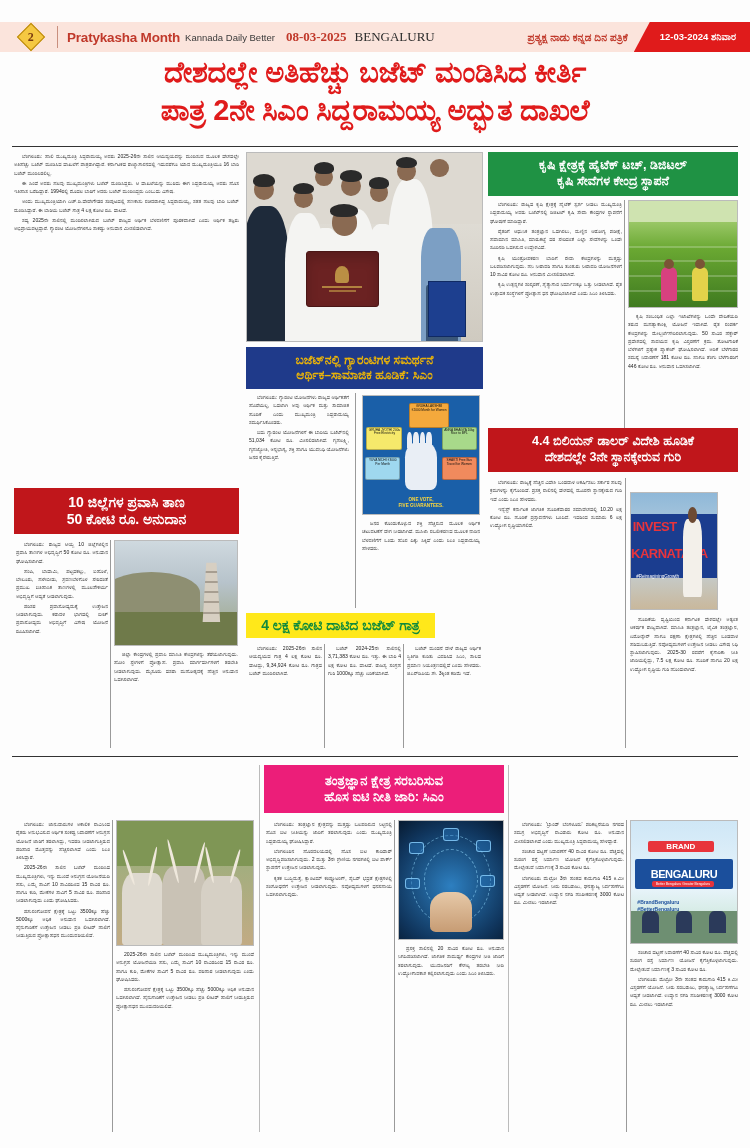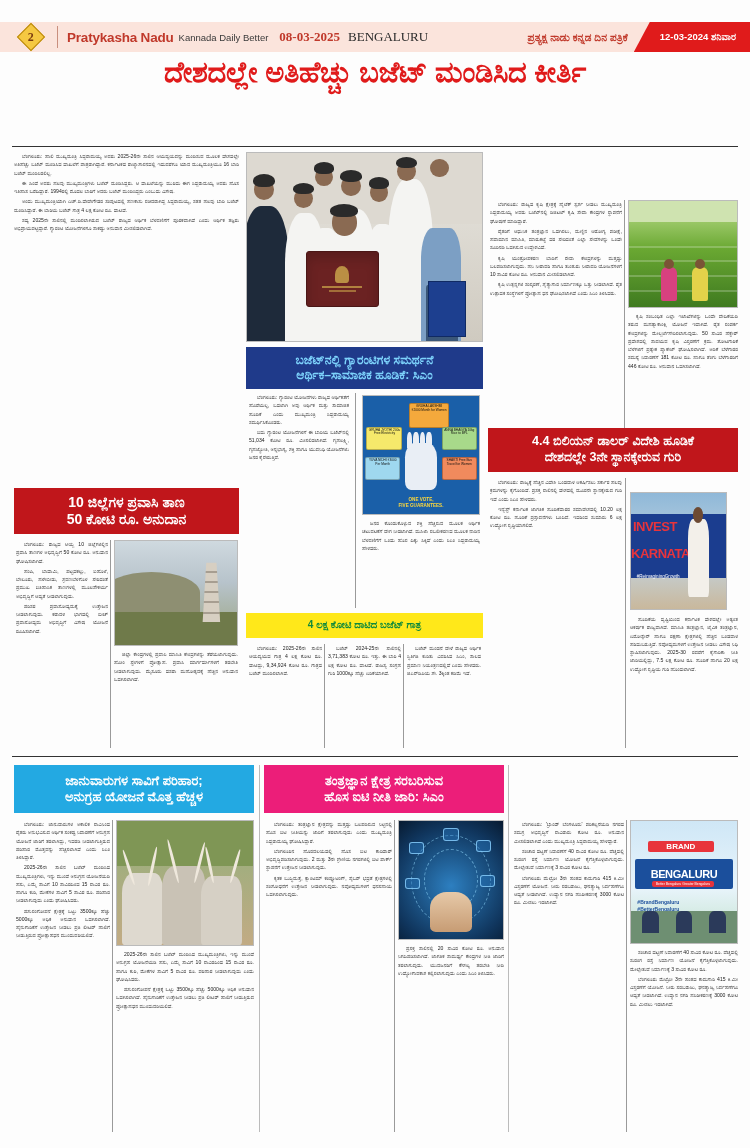--- a/index.html
+++ b/index.html
@@ -108,21 +108,21 @@
 
   .banner {
     display: flex; flex-direction: column;
     align-items: center; justify-content: center;
     text-align: center;
     font-weight: bold;
     line-height: 1.24;
   }
   .b-red    { background: #c0161b; color: #fff; }
   .b-green  { background: #1f9244; color: #fff; }
-  .b-blue   { background: #1f3a8a; color: #7dd3fc; }
+  .b-blue   { background: #1f3a8a; color: #eab308; }
   .b-yellow { background: #ffe81a; color: #118a3c; }
   .b-cyan   { background: #23a9e2; color: #ffffff; }
   .b-pink   { background: #ec1e79; color: #ffffff; }
   .b-orange { background: #f5a800; color: #202020; }
 
   
   .photo { position: absolute; overflow: hidden; }
   .photo .frame {
     width: 100%; height: 100%;
     border: 1px solid #bbb;
@@ -229,30 +229,31 @@
 
 <div class="page">
 
   <div class="masthead">
     <div class="mh-logo">
       <div class="logo-diamond">
           <span>2</span>
         </div>
     </div>
     <div class="mh-rule"></div>
-    <div class="mh-title">Pratykasha Nadu</div>
+    <div class="mh-title">Pratykasha Month</div>
     <div class="mh-sub">Kannada Daily Better</div>
     <div class="mh-date">08-03-2025</div>
     <div class="mh-day">BENGALURU</div>
     <div class="mh-kn">ಪ್ರತ್ಯಕ್ಷ ನಾಡು ಕನ್ನಡ ದಿನ ಪತ್ರಿಕೆ</div>
     <div class="mh-redbox">12-03-2024 ಶನಿವಾರ</div>
   </div>
 
   <div class="main-head">
     <div>ದೇಶದಲ್ಲೇ ಅತಿಹೆಚ್ಚು ಬಜೆಟ್ ಮಂಡಿಸಿದ ಕೀರ್ತಿ</div>
+    <div>ಪಾತ್ರ 2ನೇ ಸಿಎಂ ಸಿದ್ದರಾಮಯ್ಯ ಅದ್ಭುತ ದಾಖಲೆ</div>
   </div>
 
   <div class="hline" style="left:12px; top:146px; width:726px; background:#333;"></div>
 
   <div class="col body-text" style="left:14px; top:152px; width:225px; height:338px;">
     <p>ಬೆಂಗಳೂರು: ಹಾಲಿ ಮುಖ್ಯಮಂತ್ರಿ ಸಿದ್ದರಾಮಯ್ಯ ಅವರು 2025-26ನೇ ಸಾಲಿನ ಆಯವ್ಯಯವನ್ನು ಮಂಡಿಸುವ ಮೂಲಕ ದೇಶದಲ್ಲೇ ಅತಿಹೆಚ್ಚು ಬಜೆಟ್ ಮಂಡಿಸಿದ ದಾಖಲೆಗೆ ಪಾತ್ರರಾಗಿದ್ದಾರೆ. ಕರ್ನಾಟಕದ ರಾಜ್ಯಾಶಾಸನದಲ್ಲಿ ಇದುವರೆಗೂ ಯಾವ ಮುಖ್ಯಮಂತ್ರಿಯೂ 16 ಬಾರಿ ಬಜೆಟ್ ಮಂಡಿಸಿರಲಿಲ್ಲ.</p>
     <p>ಈ ಹಿಂದೆ ಅವರು ಹಲವು ಮುಖ್ಯಮಂತ್ರಿಗಳು ಬಜೆಟ್ ಮಂಡಿಸಿದ್ದರು. ಆ ದಾಖಲೆಯನ್ನು ಮುರಿದು ಈಗ ಸಿದ್ದರಾಮಯ್ಯ ಅವರು ಹೊಸ ಇತಿಹಾಸ ಬರೆದಿದ್ದಾರೆ. 1994ರಲ್ಲಿ ಮೊದಲ ಬಾರಿಗೆ ಅವರು ಬಜೆಟ್ ಮಂಡಿಸಿದ್ದರು ಎಂಬುದು ವಿಶೇಷ.</p>
     <p>ಅಂದು ಮುಖ್ಯಮಂತ್ರಿಯಾಗಿ ಎಚ್.ಡಿ.ದೇವೇಗೌಡರ ಸಂಪುಟದಲ್ಲಿ ಹಣಕಾಸು ಸಚಿವರಾಗಿದ್ದ ಸಿದ್ದರಾಮಯ್ಯ, ಸತತ ಹಲವು ಬಾರಿ ಬಜೆಟ್ ಮಂಡಿಸಿದ್ದಾರೆ. ಈ ಬಾರಿಯ ಬಜೆಟ್ ಗಾತ್ರ 4 ಲಕ್ಷ ಕೋಟಿ ರೂ. ದಾಟಿದೆ.</p>
     <p>ಸದ್ಯ 2025ನೇ ಸಾಲಿನಲ್ಲಿ ಮಂಡಿಸಲಾಗಿರುವ ಬಜೆಟ್ ರಾಜ್ಯದ ಆರ್ಥಿಕ ಬೆಳವಣಿಗೆಗೆ ಪೂರಕವಾಗಿದೆ ಎಂದು ಆರ್ಥಿಕ ತಜ್ಞರು ಅಭಿಪ್ರಾಯಪಟ್ಟಿದ್ದಾರೆ. ಗ್ಯಾರಂಟಿ ಯೋಜನೆಗಳಿಗೂ ಸಾಕಷ್ಟು ಅನುದಾನ ಮೀಸಲಿಡಲಾಗಿದೆ.</p>
   </div>
@@ -332,20 +333,24 @@
       </div>
     </div>
   </div>
 
   <div class="col body-text" style="left:362px; top:519px; width:118px; height:90px;">
     <p>ಜನರ ಕೊಂಡುಕೊಳ್ಳುವ ಶಕ್ತಿ ಹೆಚ್ಚಿಸುವ ಮೂಲಕ ಆರ್ಥಿಕ ಚಟುವಟಿಕೆಗೆ ವೇಗ ನೀಡಲಾಗಿದೆ. ಮಹಿಳಾ ಸಬಲೀಕರಣದ ಮೂಲಕ ನಾಡಿನ ಬೆಳವಣಿಗೆಗೆ ಒಂದು ಹೊಸ ದಿಕ್ಕು ಸಿಕ್ಕಿದೆ ಎಂದು ಸಿಎಂ ಸಿದ್ದರಾಮಯ್ಯ ಹೇಳಿದರು.</p>
   </div>
 
   <div class="vline" style="left:355px; top:393px; height:215px;"></div>
 
+  <div class="banner b-green" style="position:absolute; left:488px; top:152px; width:250px; height:44px; font-size:12.6px;">
+    <span class="banner-line1">ಕೃಷಿ ಕ್ಷೇತ್ರಕ್ಕೆ ಹೈಟೆಕ್ ಟಚ್, ಡಿಜಿಟಲ್</span>
+    <span class="banner-line2">ಕೃಷಿ ಸೇವೆಗಳ ಕೇಂದ್ರ ಸ್ಥಾಪನೆ</span>
+  </div>
 
   <div class="col body-text" style="left:490px; top:200px; width:132px; height:230px;">
     <p>ಬೆಂಗಳೂರು: ರಾಜ್ಯದ ಕೃಷಿ ಕ್ಷೇತ್ರಕ್ಕೆ ಹೈಟೆಕ್ ಸ್ಪರ್ಶ ನೀಡಲು ಮುಖ್ಯಮಂತ್ರಿ ಸಿದ್ದರಾಮಯ್ಯ ಅವರು ಬಜೆಟ್‌ನಲ್ಲಿ ಡಿಜಿಟಲ್ ಕೃಷಿ ಸೇವಾ ಕೇಂದ್ರಗಳ ಸ್ಥಾಪನೆಗೆ ಘೋಷಣೆ ಮಾಡಿದ್ದಾರೆ.</p>
     <p>ರೈತರಿಗೆ ಆಧುನಿಕ ತಂತ್ರಜ್ಞಾನ ಒದಗಿಸಲು, ಮಣ್ಣಿನ ಆರೋಗ್ಯ ಪರೀಕ್ಷೆ, ಹವಾಮಾನ ಮಾಹಿತಿ, ಮಾರುಕಟ್ಟೆ ದರ ಸೇರಿದಂತೆ ಎಲ್ಲಾ ಸೇವೆಗಳನ್ನು ಒಂದೇ ಸೂರಿನಡಿ ಒದಗಿಸುವ ಉದ್ದೇಶವಿದೆ.</p>
     <p>ಕೃಷಿ ಯಂತ್ರೋಪಕರಣ ಬಾಡಿಗೆ ಸೇವಾ ಕೇಂದ್ರಗಳನ್ನು ಮತ್ತಷ್ಟು ಬಲಪಡಿಸಲಾಗುವುದು. ಹನಿ ನೀರಾವರಿ ಹಾಗೂ ತುಂತುರು ನೀರಾವರಿ ಯೋಜನೆಗಳಿಗೆ 10 ಸಾವಿರ ಕೋಟಿ ರೂ. ಅನುದಾನ ಮೀಸಲಿಡಲಾಗಿದೆ.</p>
     <p>ಕೃಷಿ ಉತ್ಪನ್ನಗಳ ಸಂಸ್ಕರಣೆ, ಶೈತ್ಯಾಗಾರ ನಿರ್ಮಾಣಕ್ಕೂ ಒತ್ತು ನೀಡಲಾಗಿದೆ. ರೈತ ಉತ್ಪಾದಕ ಸಂಸ್ಥೆಗಳಿಗೆ ಪ್ರೋತ್ಸಾಹ ಧನ ಘೋಷಿಸಲಾಗಿದೆ ಎಂದು ಸಿಎಂ ತಿಳಿಸಿದರು.</p>
   </div>
 
   <div class="photo" style="left:628px; top:200px; width:110px; height:108px;">
     <div class="frame ph-farm">
@@ -368,21 +373,21 @@
   <div class="banner b-red" style="position:absolute; left:488px; top:428px; width:250px; height:44px; font-size:12.6px;">
     <span class="banner-line1">4.4 ಬಿಲಿಯನ್ ಡಾಲರ್ ವಿದೇಶಿ ಹೂಡಿಕೆ</span>
     <span class="banner-line2">ದೇಶದಲ್ಲೇ 3ನೇ ಸ್ಥಾನಕ್ಕೇರುವ ಗುರಿ</span>
   </div>
 
   <div class="col body-text" style="left:490px; top:478px; width:132px; height:270px;">
     <p>ಬೆಂಗಳೂರು: ರಾಜ್ಯಕ್ಕೆ ಹೆಚ್ಚಿನ ವಿದೇಶಿ ಬಂಡವಾಳ ಆಕರ್ಷಿಸಲು ಸರ್ಕಾರ ಹಲವು ಕ್ರಮಗಳನ್ನು ಕೈಗೊಂಡಿದೆ. ಪ್ರಸಕ್ತ ಸಾಲಿನಲ್ಲಿ ದೇಶದಲ್ಲಿ ಮೂರನೇ ಸ್ಥಾನಕ್ಕೇರುವ ಗುರಿ ಇದೆ ಎಂದು ಸಿಎಂ ಹೇಳಿದರು.</p>
     <p>ಇನ್ವೆಸ್ಟ್ ಕರ್ನಾಟಕ ಜಾಗತಿಕ ಹೂಡಿಕೆದಾರರ ಸಮಾವೇಶದಲ್ಲಿ 10.20 ಲಕ್ಷ ಕೋಟಿ ರೂ. ಹೂಡಿಕೆ ಪ್ರಸ್ತಾವನೆಗಳು ಬಂದಿವೆ. ಇದರಿಂದ ಸುಮಾರು 6 ಲಕ್ಷ ಉದ್ಯೋಗ ಸೃಷ್ಟಿಯಾಗಲಿದೆ.</p>
   </div>
 
-  <div class="photo" style="left:630px; top:492px; width:97px; height:118px;">
+  <div class="photo" style="left:630px; top:492px; width:88px; height:118px;">
     <div class="frame ph-invest">
       <div class="board"></div>
       <div class="bt">INVEST</div>
       <div class="bt2">KARNATAKA</div>
       <div class="bt3">#ReimaginingGrowth</div>
       <div class="saree"></div>
     </div>
   </div>
 
   <div class="col body-text" style="left:630px; top:615px; width:108px; height:133px;">
@@ -415,42 +420,38 @@
       </div>
     </div>
   </div>
 
   <div class="col body-text" style="left:114px; top:650px; width:124px; height:98px;">
     <p>ಜಿಲ್ಲಾ ಕೇಂದ್ರಗಳಲ್ಲಿ ಪ್ರವಾಸಿ ಮಾಹಿತಿ ಕೇಂದ್ರಗಳನ್ನು ತೆರೆಯಲಾಗುವುದು. ಹೋಂ ಸ್ಟೇಗಳಿಗೆ ಪ್ರೋತ್ಸಾಹ. ಪ್ರವಾಸಿ ಮಾರ್ಗದರ್ಶಿಗಳಿಗೆ ತರಬೇತಿ ನೀಡಲಾಗುವುದು. ಮೈಸೂರು ದಸರಾ ಮಹೋತ್ಸವಕ್ಕೆ ಹೆಚ್ಚಿನ ಅನುದಾನ ಒದಗಿಸಲಾಗಿದೆ.</p>
   </div>
 
   <div class="vline" style="left:110px; top:540px; height:208px;"></div>
 
-  <div class="banner b-yellow" style="position:absolute; left:246px; top:613px; width:237px; height:25px; font-size:10px;">
+  <div class="banner b-yellow" style="position:absolute; left:246px; top:613px; width:189px; height:25px; font-size:14px;">
     <span class="banner-line1">4 ಲಕ್ಷ ಕೋಟಿ ದಾಟಿದ ಬಜೆಟ್ ಗಾತ್ರ</span>
   </div>
 
   <div class="col body-text" style="left:249px; top:644px; width:73px; height:104px;">
     <p>ಬೆಂಗಳೂರು: 2025-26ನೇ ಸಾಲಿನ ಆಯವ್ಯಯದ ಗಾತ್ರ 4 ಲಕ್ಷ ಕೋಟಿ ರೂ. ದಾಟಿದ್ದು, 9,34,924 ಕೋಟಿ ರೂ. ಗಾತ್ರದ ಬಜೆಟ್ ಮಂಡಿಸಲಾಗಿದೆ.</p>
   </div>
   <div class="col body-text" style="left:328px; top:644px; width:73px; height:104px;">
     <p>ಬಜೆಟ್ 2024-25ನೇ ಸಾಲಿನಲ್ಲಿ 3,71,383 ಕೋಟಿ ರೂ. ಇತ್ತು. ಈ ಬಾರಿ 4 ಲಕ್ಷ ಕೋಟಿ ರೂ. ದಾಟಿದೆ. ರಾಜಸ್ವ ಸಂಗ್ರಹ ಗುರಿ 1000ಕ್ಕೂ ಹೆಚ್ಚು ಏರಿಕೆಯಾಗಿದೆ.</p>
   </div>
   <div class="col body-text" style="left:407px; top:644px; width:74px; height:104px;">
     <p>ಬಜೆಟ್ ಮಂಡನೆ ವೇಳೆ ರಾಜ್ಯದ ಆರ್ಥಿಕ ಸ್ಥಿತಿಗತಿ ಕುರಿತು ವಿವರಿಸಿದ ಸಿಎಂ, ಸಾಲದ ಪ್ರಮಾಣ ನಿಯಂತ್ರಣದಲ್ಲಿದೆ ಎಂದು ಹೇಳಿದರು. ಜಿಎಸ್‌ಡಿಪಿಯ ಶೇ. 3ಕ್ಕಿಂತ ಕಡಿಮೆ ಇದೆ.</p>
   </div>
   <div class="vline" style="left:324px; top:644px; height:104px;"></div>
   <div class="vline" style="left:403px; top:644px; height:104px;"></div>
 
   <div class="hline" style="left:12px; top:756px; width:726px; background:#333;"></div>
 
-  <div class="banner b-cyan" style="position:absolute; left:14px; top:765px; width:240px; height:48px; font-size:13px;">
-    <span class="banner-line1">ಜಾನುವಾರುಗಳ ಸಾವಿಗೆ ಪರಿಹಾರ;</span>
-    <span class="banner-line2">ಅನುಗ್ರಹ ಯೋಜನೆ ಮೊತ್ತ ಹೆಚ್ಚಳ</span>
-  </div>
 
   <div class="col body-text" style="left:16px; top:820px; width:94px; height:312px;">
     <p>ಬೆಂಗಳೂರು: ಜಾನುವಾರುಗಳ ಅಕಾಲಿಕ ಸಾವಿನಿಂದ ರೈತರು ಅನುಭವಿಸುವ ಆರ್ಥಿಕ ಸಂಕಷ್ಟ ನಿವಾರಣೆಗೆ ಅನುಗ್ರಹ ಯೋಜನೆ ಜಾರಿಗೆ ತರಲಾಗಿದ್ದು, ಇದರಡಿ ನೀಡಲಾಗುತ್ತಿರುವ ಪರಿಹಾರ ಮೊತ್ತವನ್ನು ಹೆಚ್ಚಿಸಲಾಗಿದೆ ಎಂದು ಸಿಎಂ ತಿಳಿಸಿದ್ದಾರೆ.</p>
     <p>2025-26ನೇ ಸಾಲಿನ ಬಜೆಟ್ ಮಂಡಿಸಿದ ಮುಖ್ಯಮಂತ್ರಿಗಳು, ಇನ್ನು ಮುಂದೆ ಅನುಗ್ರಹ ಯೋಜನೆಯಡಿ ಹಸು, ಎಮ್ಮೆ ಸಾವಿಗೆ 10 ಸಾವಿರದಿಂದ 15 ಸಾವಿರ ರೂ. ಹಾಗೂ ಕುರಿ, ಮೇಕೆಗಳ ಸಾವಿಗೆ 5 ಸಾವಿರ ರೂ. ಪರಿಹಾರ ನೀಡಲಾಗುವುದು ಎಂದು ಘೋಷಿಸಿದರು.</p>
     <p>ಪಶುಸಂಗೋಪನೆ ಕ್ಷೇತ್ರಕ್ಕೆ ಒಟ್ಟು 3500ಕ್ಕೂ ಹೆಚ್ಚು 5000ಕ್ಕೂ ಅಧಿಕ ಅನುದಾನ ಒದಗಿಸಲಾಗಿದೆ. ಹೈನುಗಾರಿಕೆಗೆ ಉತ್ತೇಜನ ನೀಡಲು ಪ್ರತಿ ಲೀಟರ್ ಹಾಲಿಗೆ ನೀಡುತ್ತಿರುವ ಪ್ರೋತ್ಸಾಹಧನ ಮುಂದುವರಿಯಲಿದೆ.</p>
   </div>
 
   <div class="photo" style="left:116px; top:820px; width:138px; height:126px;">
     <div class="frame ph-cattle">
       <div class="field"></div>

